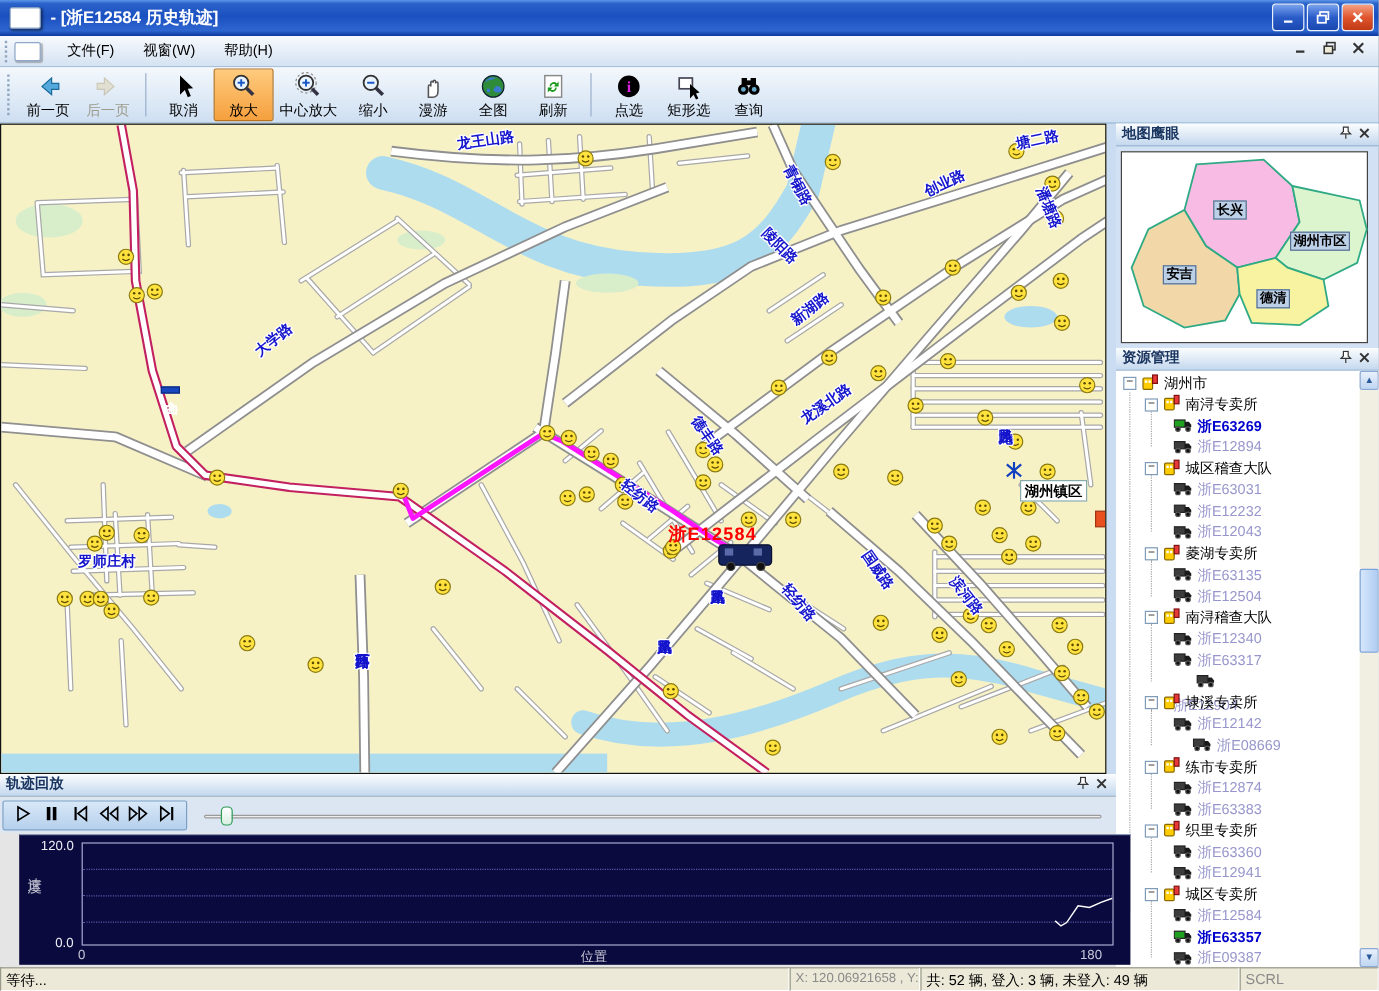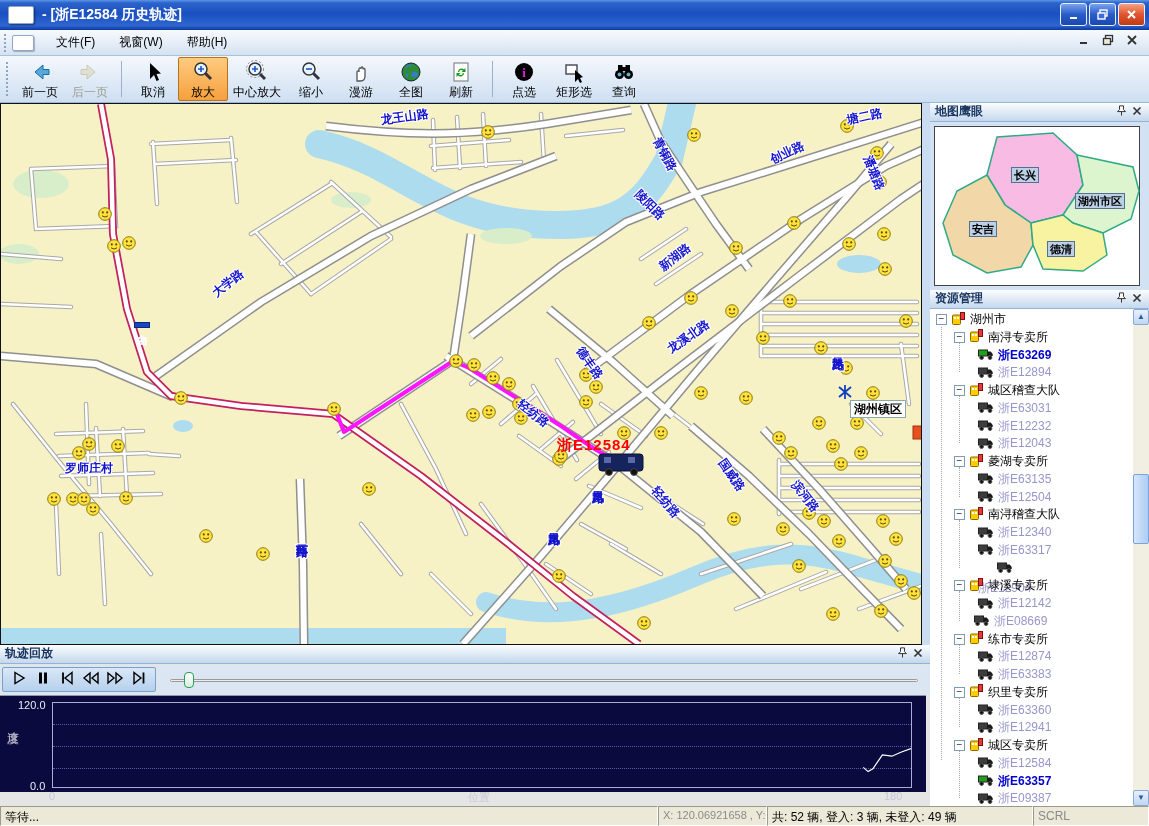--- a/index.html
+++ b/index.html
@@ -68,21 +68,21 @@
 .sthumb{position:absolute;left:0;width:16px;background:linear-gradient(90deg,#D6E6FB,#AECCF2);border:1px solid #7AA2DC;border-radius:2px;cursor:grab}
 
 .pb{position:absolute;left:0;top:645px;width:930px;height:161px;background:#e5e5e5}
 .pb-controls{position:absolute;left:0;top:20px;width:930px;height:29px;background:#DCE6F2;display:flex;align-items:center}
 .pb-btns{margin-left:2px;height:25px;display:flex;align-items:center;background:linear-gradient(180deg,#D8E8F8,#B6D0EC);
  border:1px solid #7AA0C8;border-radius:2px;padding:0 4px}
 .pb-btn{width:24px;height:21px;display:flex;align-items:center;justify-content:center;cursor:pointer;border:1px solid transparent}
 .pb-slider{position:relative;flex:1;height:20px;margin:0 12px 0 14px}
 .pb-groove{position:absolute;left:0;right:0;top:9px;height:3px;background:#EDEDED;border:1px solid #9A9A9A;border-radius:2px}
 .pb-thumb{position:absolute;top:2px;width:10px;height:16px;background:linear-gradient(180deg,#FFF,#D8EEE0);border:1.5px solid #2E9E57;border-radius:4px;cursor:grab}
-.chart{position:absolute;left:0;top:50px;width:926px;height:97px;background:#0A0A3E;border-top:1px solid #8898B8}
+.chart{position:absolute;left:16px;top:50px;width:926px;height:109px;background:#0A0A3E;border-top:1px solid #8898B8}
 .chart .yt{position:absolute;color:#ECECF4;font-size:11px}
 .chart .ylab{position:absolute;writing-mode:vertical-rl;text-orientation:upright;color:#BCBCCC;font-size:12px}
 .chart .xt{position:absolute;color:#C8C8D8;font-size:11px}
 .plot{position:absolute;left:52px;top:6px;width:860px;height:86px;border:1px solid #ABABD4}
 .gline{position:absolute;left:0;right:0;border-top:1px dotted #5858A8}
 
 .status{position:absolute;left:0;top:806px;width:1149px;height:20px;background:#ECE9D8;display:flex}
 .sseg{border:1px solid;border-color:#9A9A8A #FFF #FFF #9A9A8A;padding:2px 4px;font-size:12px;white-space:nowrap;overflow:hidden}
 .sgray{color:#8A8A8A}
 </style>
@@ -787,21 +787,21 @@
         <div class="guide" style="left: 29px; top: 282.25px; height: 29.5px;"></div>
         <div class="trow vrow" style="top: 286px; left: 48px;">
           <span><svg width="16" height="13" viewBox="0 0 16 13">
               <rect x="0.5" y="3" width="9" height="6" fill="#3C3C3C" stroke="#222"></rect>
               <path d="M9.5,4.5 h3.2 l2,2.5 v2 h-5.2 z" fill="#1A1A1A"></path>
               <circle cx="3.6" cy="10.6" r="1.9" fill="#111" stroke="#555"></circle>
               <circle cx="12" cy="10.6" r="1.9" fill="#111" stroke="#555"></circle>
             </svg></span>
           <span class="lb">浙E12142</span>
         </div>
-        <div class="trow vrow" style="top: 303.75px; left: 44px;">
+        <div class="trow vrow" style="top: 303.75px; left: 64px;">
           <span><svg width="16" height="13" viewBox="0 0 16 13">
               <rect x="0.5" y="3" width="9" height="6" fill="#3C3C3C" stroke="#222"></rect>
               <path d="M9.5,4.5 h3.2 l2,2.5 v2 h-5.2 z" fill="#1A1A1A"></path>
               <circle cx="3.6" cy="10.6" r="1.9" fill="#111" stroke="#555"></circle>
               <circle cx="12" cy="10.6" r="1.9" fill="#111" stroke="#555"></circle>
             </svg></span>
           <span class="lb">浙E08669</span>
         </div>
         <div class="trow" style="top: 321.5px; left: 24px;">
           <span class="ebox">−</span>

